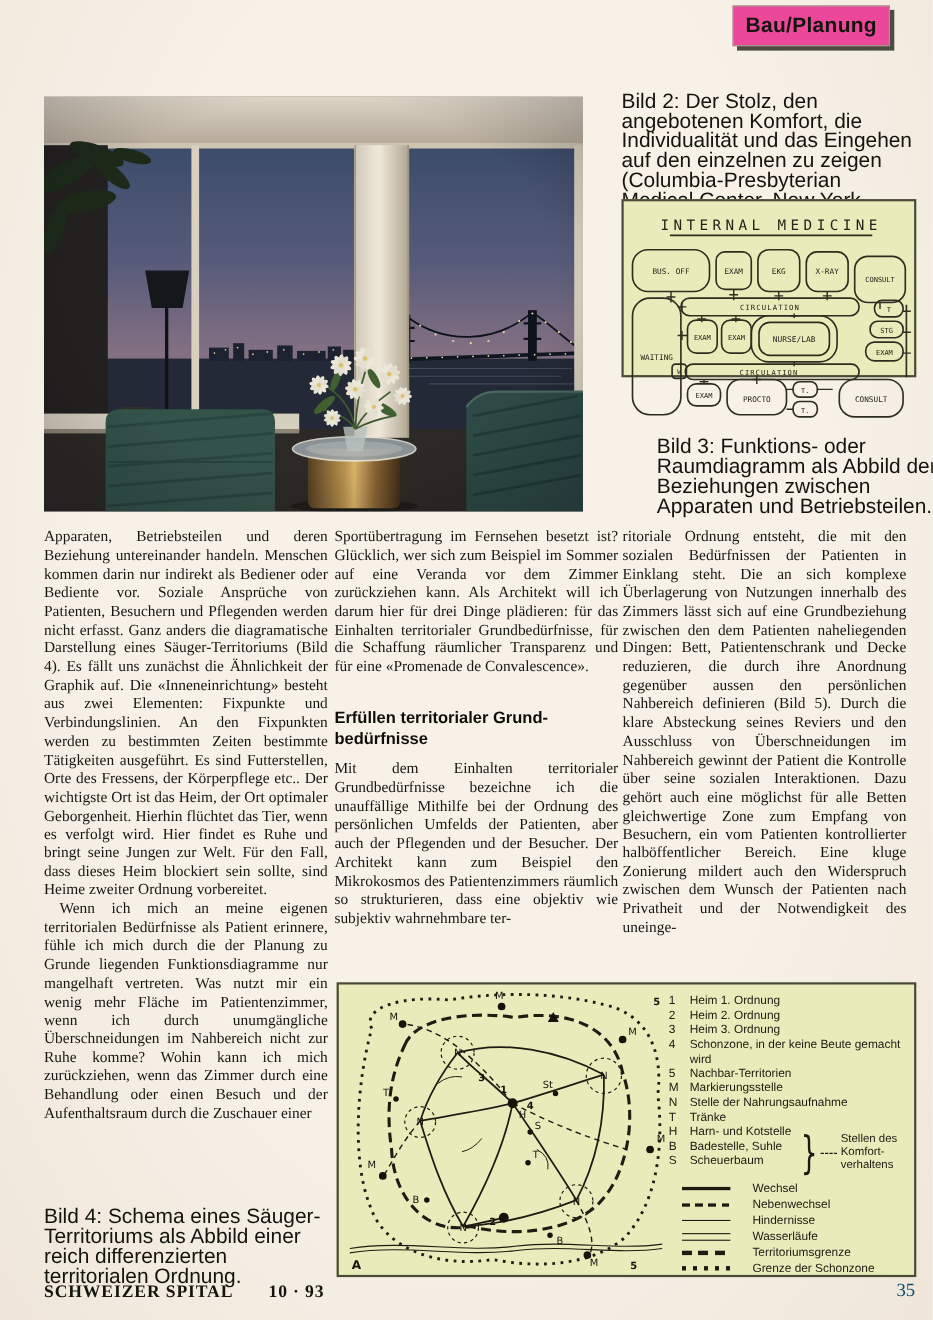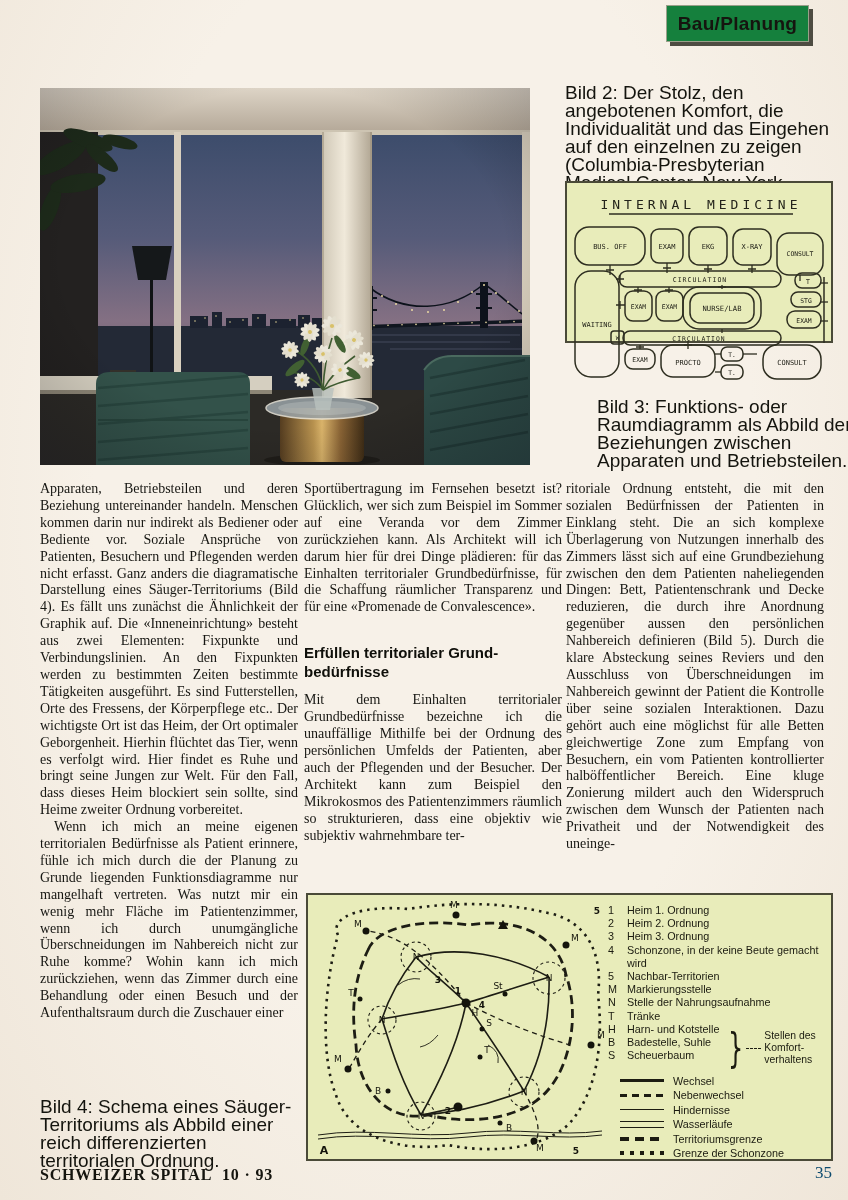--- a/index.html
+++ b/index.html
@@ -2,21 +2,21 @@
 <html lang="de"><head>
 <meta charset="utf-8">
 <style>
   html,body{margin:0;padding:0}
   body{width:848px;height:1200px;position:relative;overflow:hidden;
        background:radial-gradient(ellipse at 50% 40%, #f7f1e8 55%, #efe6d9 100%);
        font-family:"Liberation Sans",sans-serif;color:#1b1b14}
   .abs{position:absolute}
 
   
-  .badge{left:666px;top:5px;width:141px;height:35px;background:#15803d;
+  .badge{left:666px;top:5px;width:141px;height:35px;background:#ec4899;
          border:1px solid #9aa08a;box-shadow:4px 4px 0 #4e4c42;
          display:flex;align-items:center;justify-content:center;
          font-weight:bold;font-size:19px;color:#15150f;letter-spacing:.3px}
 
   
   .photo{left:40px;top:88px;width:490px;height:377px;background:#2c2a26;overflow:hidden}
   .photo svg{display:block}
 
   
   .cap{font-size:19px;line-height:18px;color:#14140e}
@@ -43,33 +43,33 @@
   .legend{position:absolute;left:300px;top:9px;width:220px;height:250px;color:#1b1b10}
   .lg-row{display:flex;gap:5px;font-size:10.8px;line-height:13.2px}
   .lg-key{width:14px;flex:none}
   .lg-val{flex:1}
   .comfort{position:absolute;right:0;top:126px;width:100px;display:flex;align-items:center}
   .brace{font-family:"DejaVu Sans",sans-serif;font-size:24px;transform:scaleY(1.7);line-height:1}
   .dashes{width:15px;border-top:1.6px dashed #1c1c12;margin:0 3px;flex:none}
   .comfort-text{font-size:10.4px;line-height:12px}
   .comfort-text span{display:block}
   .ls-block{margin:11px 0 0 12px}
-  .ls-row{display:flex;align-items:center;gap:9px;height:14.5px;font-size:10.8px}
+  .ls-row{display:flex;align-items:center;gap:20px;height:14.5px;font-size:10.8px}
   .sw{width:44px;flex:none}
   .sw-0{border-top:3px solid #1c1c12}
   .sw-1{height:3px;background:repeating-linear-gradient(90deg,#1c1c12 0 7px,transparent 7px 12px)}
   .sw-2{border-top:1.3px solid #1c1c12}
   .sw-3{height:5px;border-top:1.2px solid #1c1c12;border-bottom:1.2px solid #1c1c12}
   .sw-4{height:4px;background:repeating-linear-gradient(90deg,#1c1c12 0 9px,transparent 9px 15px)}
   .sw-5{height:3.5px;background:repeating-linear-gradient(90deg,#1c1c12 0 4px,transparent 4px 10px)}
 
   
   .footer-left{left:40px;top:1166px;font-family:"Liberation Serif",serif;
                font-weight:bold;font-size:16px;letter-spacing:.8px;color:#14140e}
-  .footer-left .issue{margin-left:6px}
+  .footer-left .issue{margin-left:28px}
   .footer-right{right:16px;top:1163px;font-family:"Liberation Serif",serif;font-size:17px;color:#0c4a6e}
 
   
   .dtext{font-family:"DejaVu Sans Mono",monospace;fill:#23231a}
   .mlabel{font-family:"DejaVu Sans",sans-serif;fill:#14140c}
 </style>
 </head>
 <body>
 
 <div class="abs badge">

